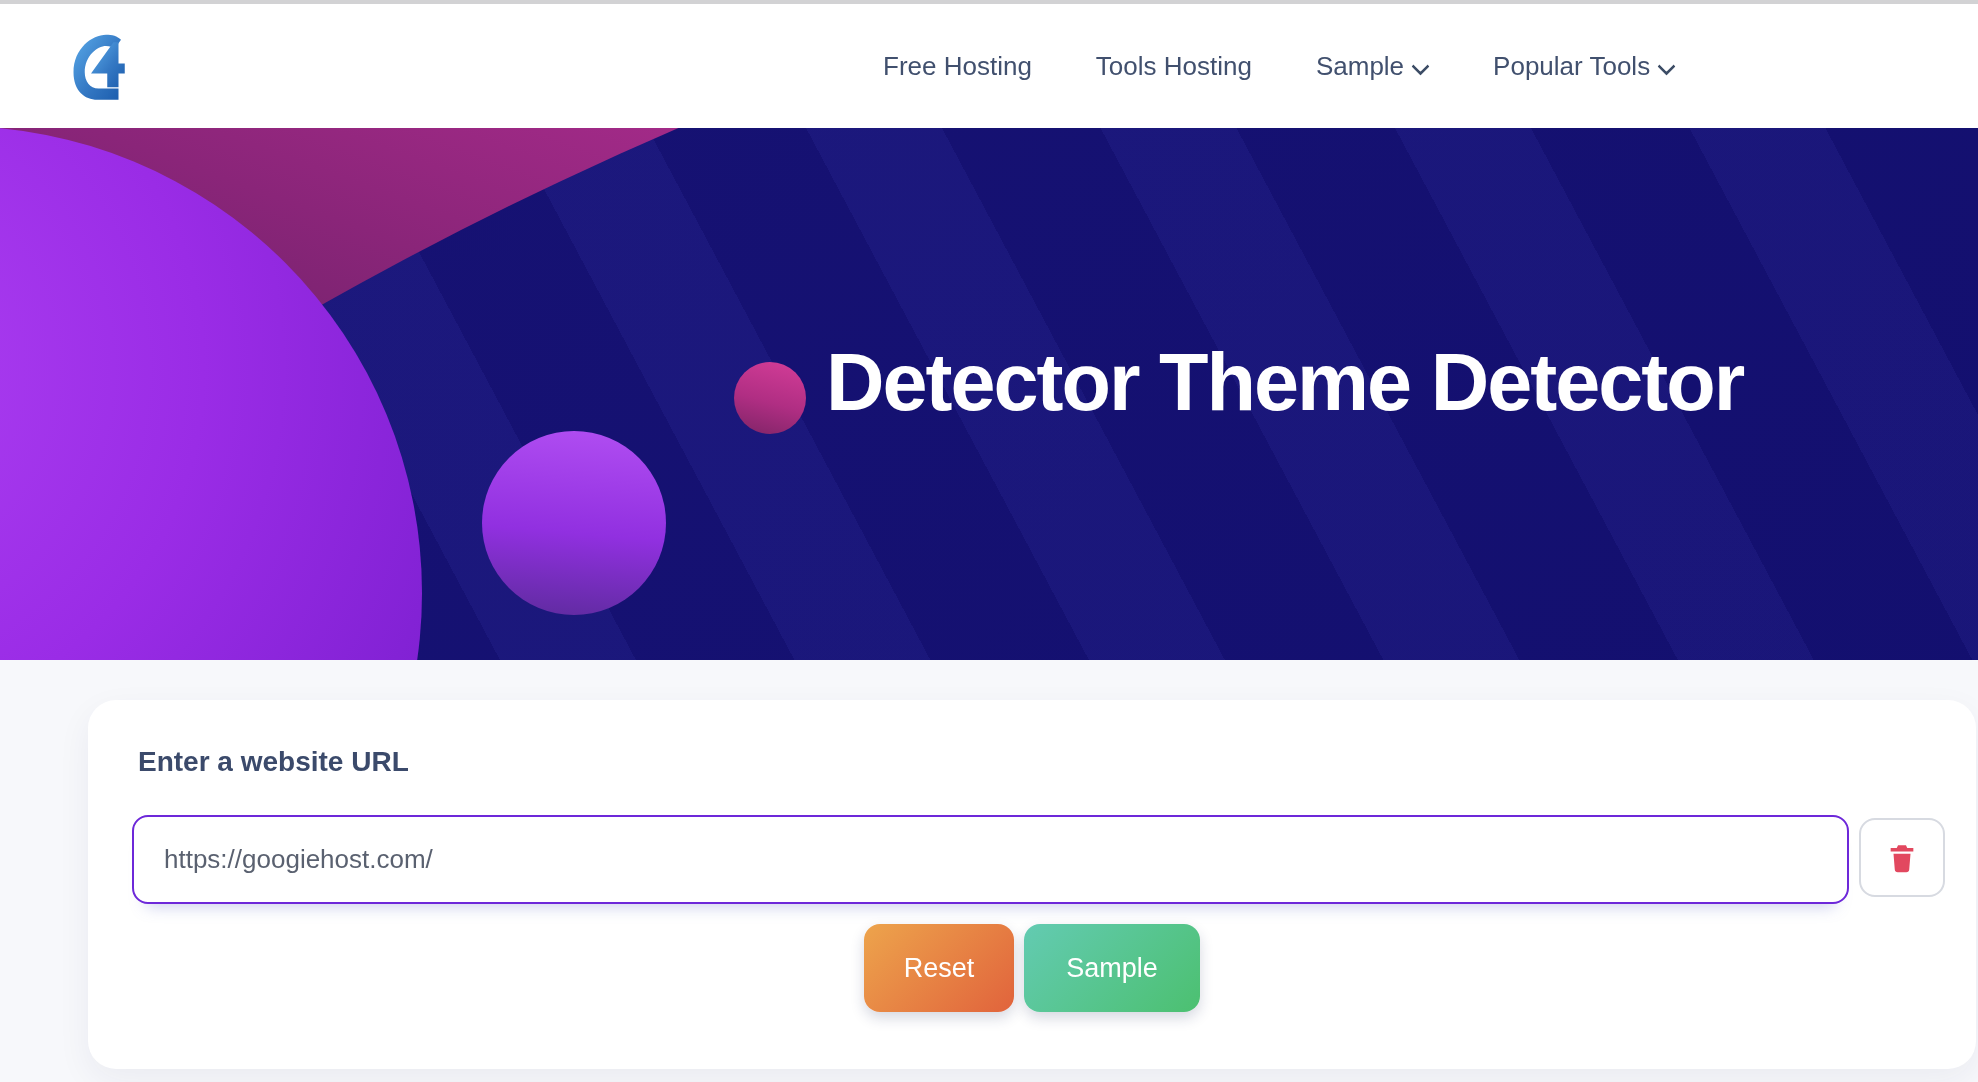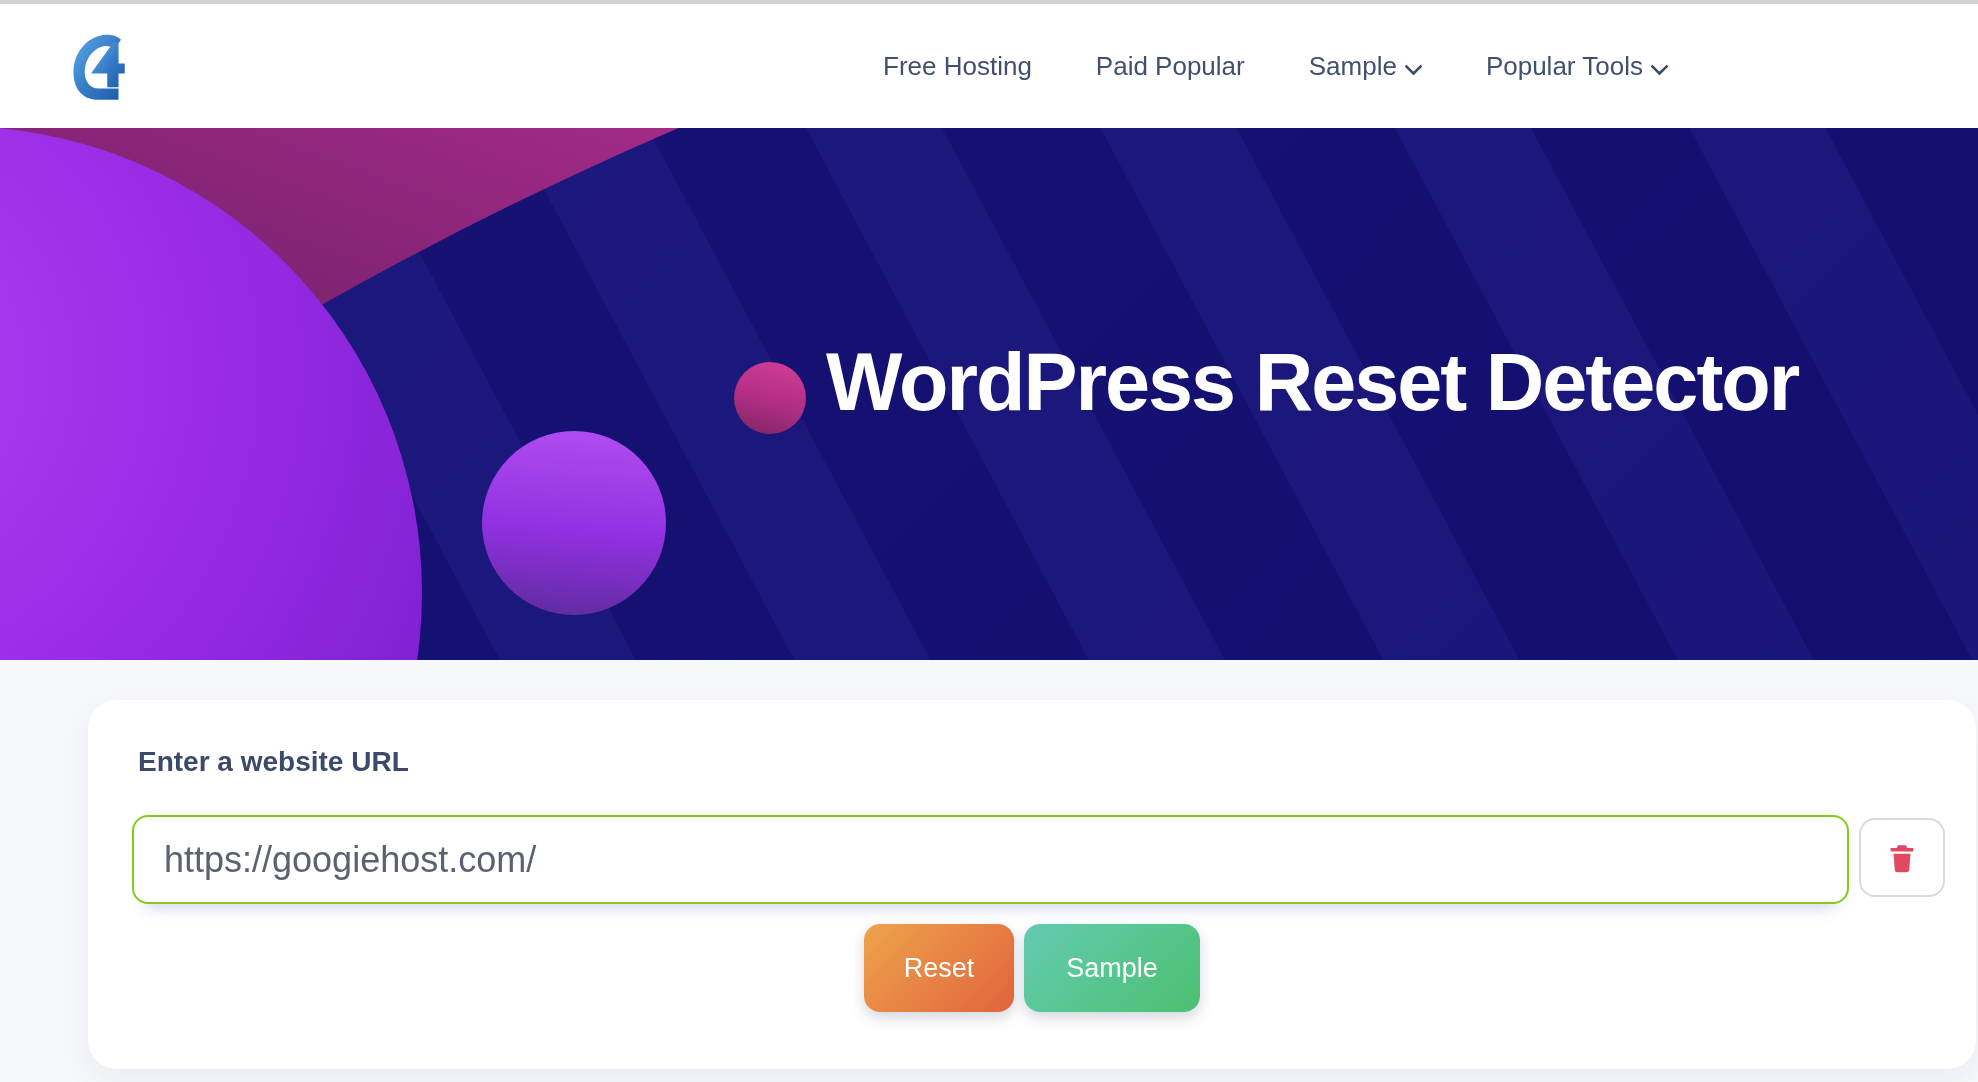--- a/index.html
+++ b/index.html
@@ -32,22 +32,22 @@
           background:linear-gradient(195deg,#d43d98 0%,#b02e83 55%,#7e2466 100%); z-index:2; }
   .hero-title { position:absolute; left:826px; top:208px; z-index:3; color:#ffffff;
           font-size:81px; font-weight:700; letter-spacing:-2px; white-space:nowrap; }
 
   
   .content { position:absolute; left:0; top:660px; width:1978px; height:422px; background:#f7f8fb; }
   .card { position:absolute; left:65px; top:40px; width:1888px; height:369px; background:#ffffff;
           border-radius:28px; box-shadow:0 12px 34px rgba(30,40,90,0.06);margin-left:23px; }
   .url-label { position:absolute; left:50px; top:46px; font-size:28px; font-weight:700; color:#3b4a6b; }
   .url-input { position:absolute; left:44px; top:115px; width:1717px; height:89px;
-          border:2px solid #84cc16; border-radius:16px; background:#ffffff;
-          padding:0 30px; font-size:36px; color:#5a6170; font-family:"Liberation Sans","DejaVu Sans",sans-serif;
+          border:2px solid #6d28d9; border-radius:16px; background:#ffffff;
+          padding:0 30px; font-size:26px; color:#5a6170; font-family:"Liberation Sans","DejaVu Sans",sans-serif;
           box-shadow:0 16px 16px -14px rgba(95,105,200,0.35); outline:none; }
   .clear-button { position:absolute; left:1771px; top:118px; width:86px; height:79px;
           border:2px solid #d7dae1; border-radius:16px; background:#ffffff; cursor:pointer;
           display:flex; align-items:center; justify-content:center; }
   .buttons-row { position:absolute; left:0; top:224px; width:1888px; display:flex; justify-content:center; gap:10px; }
   .action-button { height:88px; border:none; border-radius:16px; color:#ffffff; font-size:27px;
           font-family:"Liberation Sans","DejaVu Sans",sans-serif; cursor:pointer;
           box-shadow:0 6px 14px rgba(30,40,90,0.18); }
   .btn-detect { width:161px; background:linear-gradient(135deg,#51a9e8 0%,#2f62de 100%); }
   .btn-sample { width:176px; background:linear-gradient(135deg,#63cbb2 0%,#4cc070 100%); }
@@ -70,39 +70,39 @@
       </defs>
       <path fill="url(#lg1)" d="M40 7c-11 0-26 11-26 30 0 15 9 22 19 22h17v-9H34c-7 0-11-6-11-13 0-13 10-21 17-21 3 0 5 1 7 2l5-7c-3-3-7-4-12-4z"></path>
       <path fill="url(#lg1)" d="M46 13 28 38h13v11h9V38h5v-8h-5V13z"></path>
     </svg>
   </a>
   <nav class="main-nav">
     <div class="nav-item">
       <span>Free Hosting</span>
     </div>
     <div class="nav-item">
-      <span>Paid Popular</span>
+      <span>Tools Hosting</span>
     </div>
     <div class="nav-item">
       <span>Sample</span>
       <span class="chevron"></span>
     </div>
     <div class="nav-item">
       <span>Popular Tools</span>
       <span class="chevron"></span>
     </div>
   </nav>
 </header>
 
 <section class="hero">
   <div class="shape-navy"></div>
   <div class="circle-big-purple"></div>
   <div class="circle-medium-purple"></div>
   <div class="circle-small-magenta"></div>
-  <h1 class="hero-title">WordPress Reset Detector</h1>
+  <h1 class="hero-title">Detector Theme Detector</h1>
 </section>
 
 <main class="content">
   <div class="card">
     <div class="url-label">Enter a website URL</div>
     <input class="url-input" type="text" value="https://googiehost.com/" style="">
     <button class="clear-button">
       <svg viewBox="0 0 24 24" width="34" height="34" fill="#e2485f">
         <path d="M9.2 3h5.6l.9 2H20v2.4H4V5h4.3l.9-2zM6 9h12l-.9 11.1A2.1 2.1 0 0 1 15 22H9a2.1 2.1 0 0 1-2.1-1.9L6 9z"></path>
       </svg>

